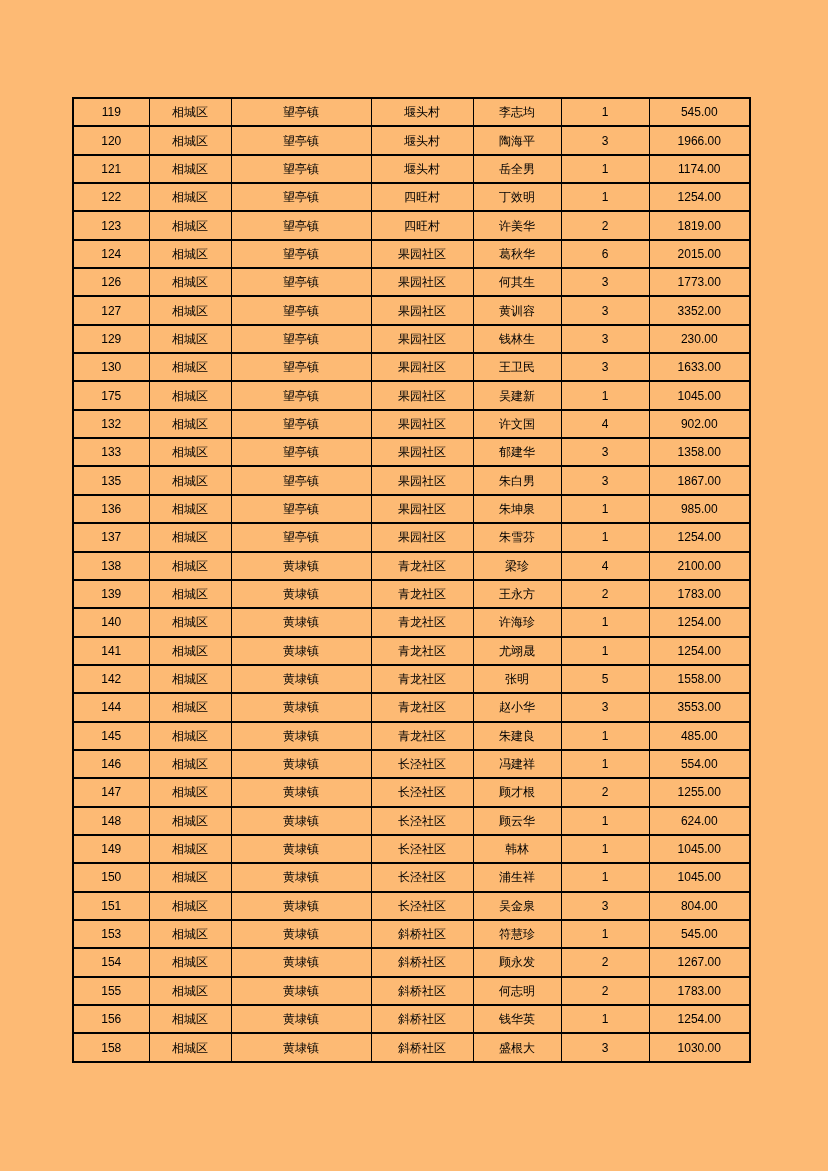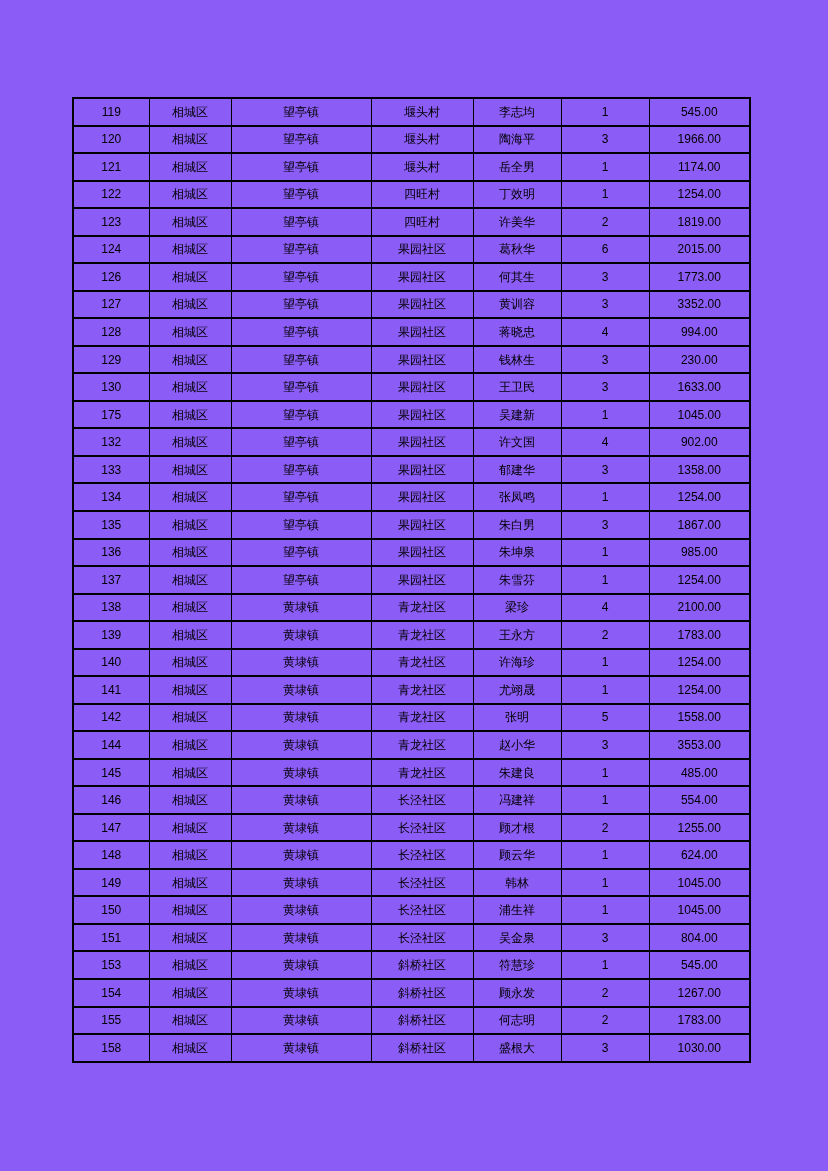--- a/index.html
+++ b/index.html
@@ -4,21 +4,21 @@
 <style>
   html, body {
     margin: 0;
     padding: 0;
     background: #ffffff;
   }
   .page {
     position: relative;
     width: 828px;
     height: 1171px;
-    background: #8b5cf6;
+    background: #fdba74;
     font-family: "Liberation Sans", sans-serif;
     overflow: hidden;
   }
   table.records {
     position: absolute;
     left: 72px;
     top: 97px;
     width: 677px;
     height: 966px;
     border-collapse: collapse;
@@ -121,29 +121,20 @@
         <tr>
           <td>127</td>
           <td>相城区</td>
           <td>望亭镇</td>
           <td>果园社区</td>
           <td>黄训容</td>
           <td>3</td>
           <td>3352.00</td>
         </tr>
         <tr>
-          <td>128</td>
-          <td>相城区</td>
-          <td>望亭镇</td>
-          <td>果园社区</td>
-          <td>蒋晓忠</td>
-          <td>4</td>
-          <td>994.00</td>
-        </tr>
-        <tr>
           <td>129</td>
           <td>相城区</td>
           <td>望亭镇</td>
           <td>果园社区</td>
           <td>钱林生</td>
           <td>3</td>
           <td>230.00</td>
         </tr>
         <tr>
           <td>130</td>
@@ -175,29 +166,20 @@
         <tr>
           <td>133</td>
           <td>相城区</td>
           <td>望亭镇</td>
           <td>果园社区</td>
           <td>郁建华</td>
           <td>3</td>
           <td>1358.00</td>
         </tr>
         <tr>
-          <td>134</td>
-          <td>相城区</td>
-          <td>望亭镇</td>
-          <td>果园社区</td>
-          <td>张凤鸣</td>
-          <td>1</td>
-          <td>1254.00</td>
-        </tr>
-        <tr>
           <td>135</td>
           <td>相城区</td>
           <td>望亭镇</td>
           <td>果园社区</td>
           <td>朱白男</td>
           <td>3</td>
           <td>1867.00</td>
         </tr>
         <tr>
           <td>136</td>
@@ -353,20 +335,29 @@
           <td>1267.00</td>
         </tr>
         <tr>
           <td>155</td>
           <td>相城区</td>
           <td>黄埭镇</td>
           <td>斜桥社区</td>
           <td>何志明</td>
           <td>2</td>
           <td>1783.00</td>
+        </tr>
+        <tr>
+          <td>156</td>
+          <td>相城区</td>
+          <td>黄埭镇</td>
+          <td>斜桥社区</td>
+          <td>钱华英</td>
+          <td>1</td>
+          <td>1254.00</td>
         </tr>
         <tr>
           <td>158</td>
           <td>相城区</td>
           <td>黄埭镇</td>
           <td>斜桥社区</td>
           <td>盛根大</td>
           <td>3</td>
           <td>1030.00</td>
         </tr>

